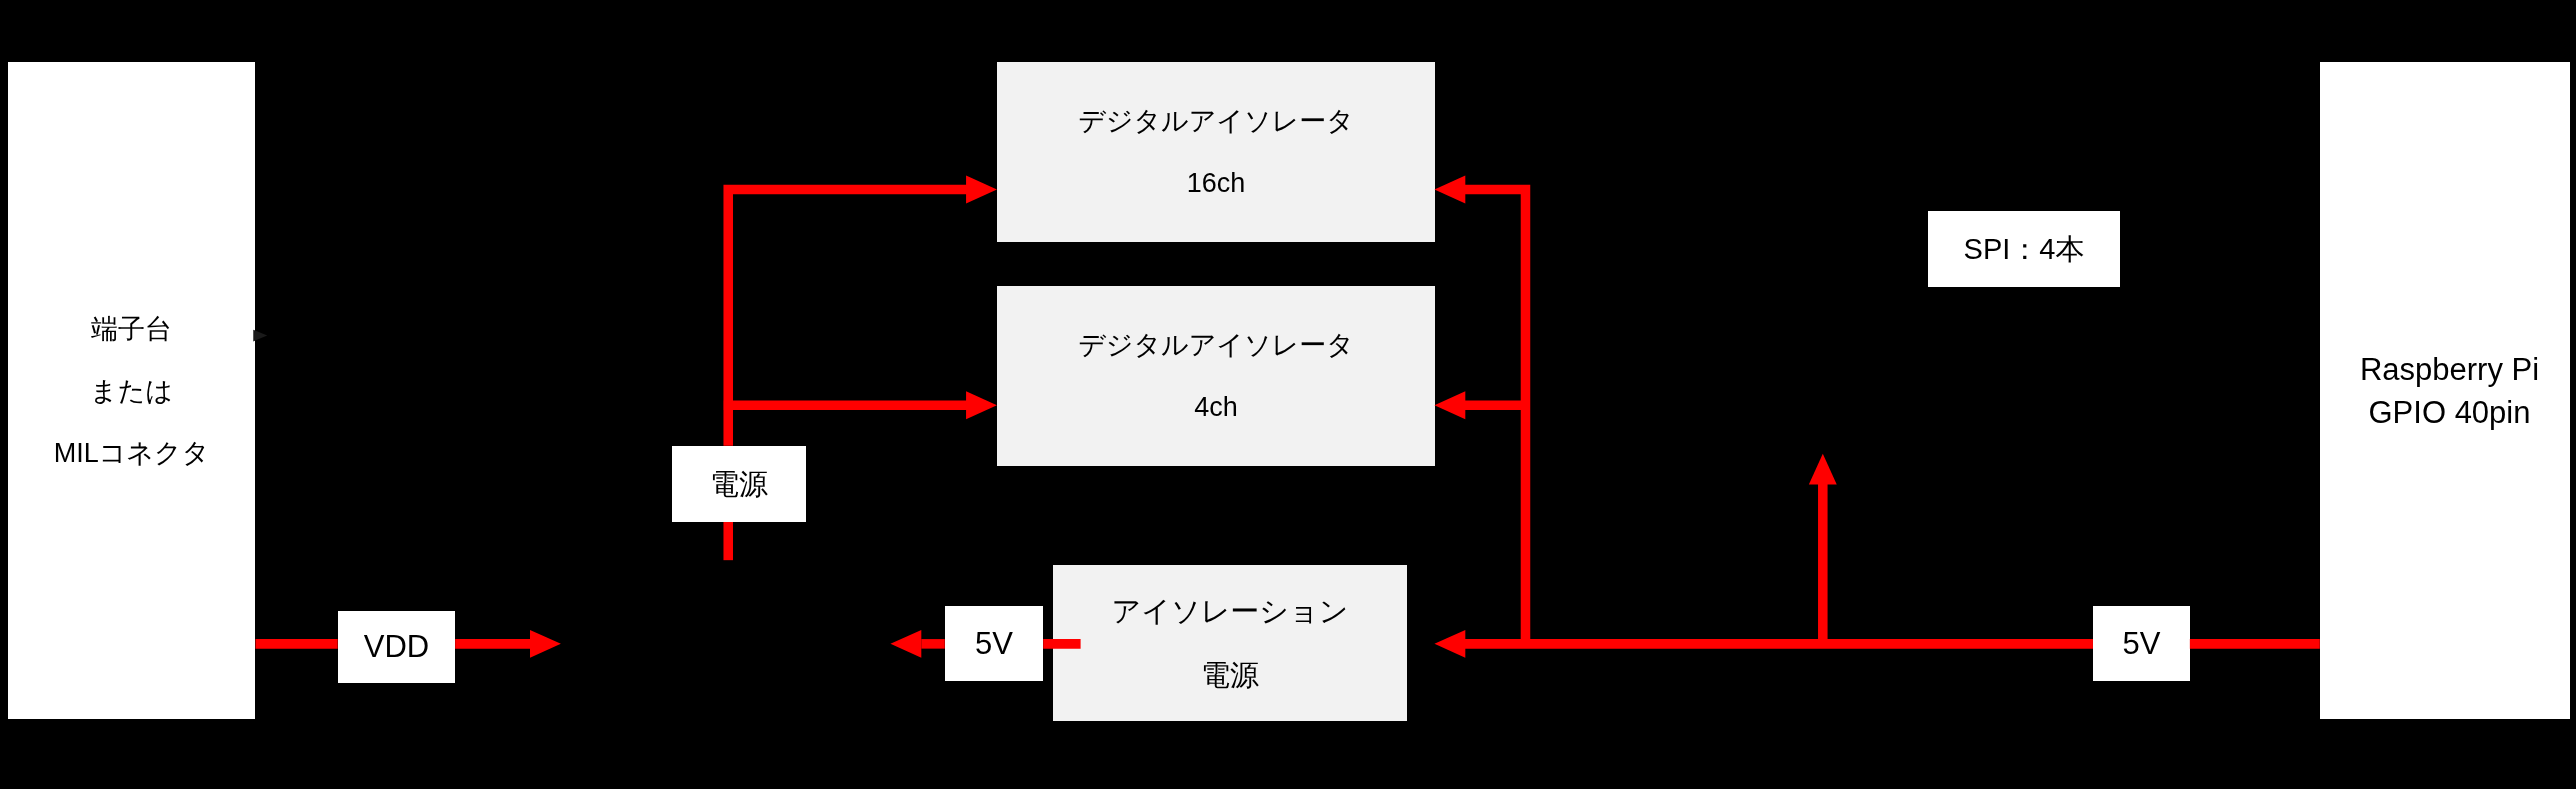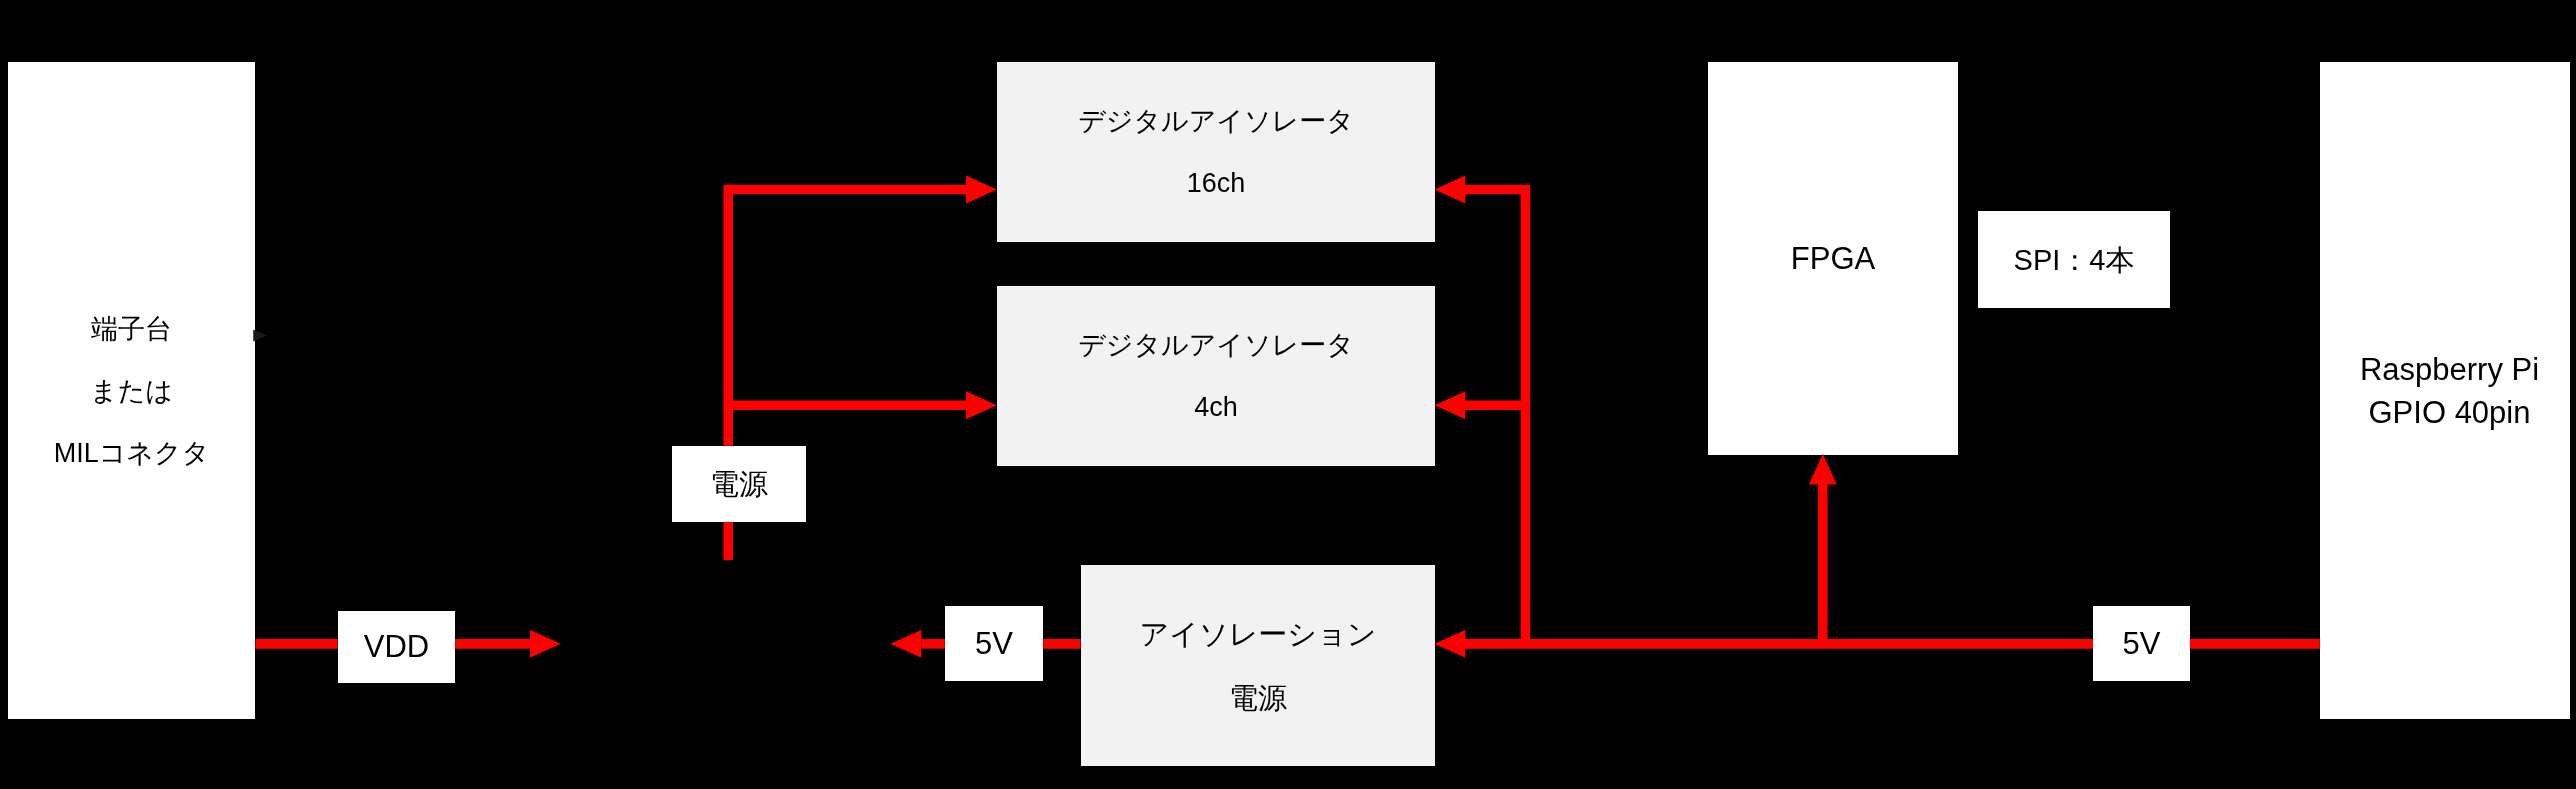--- a/index.html
+++ b/index.html
@@ -49,34 +49,31 @@
   <div class="block gray jp" style="left:997px;top:62px;width:438px;height:180px">
     <span>デジタルアイソレータ</span>
     <span>16ch</span>
   </div>
 
   <div class="block gray jp" style="left:997px;top:286px;width:438px;height:180px">
     <span>デジタルアイソレータ</span>
     <span>4ch</span>
   </div>
 
-  <div class="block gray jp-tight" style="left:1081px;top:565px;width:354px;height:201px">
+  <div class="block gray jp-tight" style="left:1053px;top:565px;width:354px;height:156px">
     <span>アイソレーション</span>
     <span>電源</span>
   </div>
 
   <div class="block tag" style="left:945px;top:606px;width:98px;height:75px">
     <span>5V</span>
   </div>
 
-  <div class="block tag" style="left:1708px;top:62px;width:250px;height:393px">
-    <span>FPGA</span>
-  </div>
 
-  <div class="block tag-jp" style="left:1978px;top:211px;width:192px;height:97px">
+  <div class="block tag-jp" style="left:1928px;top:211px;width:192px;height:76px">
     <span>SPI：4本</span>
   </div>
 
   <div class="block tag" style="left:2093px;top:606px;width:97px;height:75px">
     <span>5V</span>
   </div>
 
   <div class="block latin" style="left:2320px;top:62px;width:250px;height:657px">
     <span>Raspberry Pi</span>
     <span>GPIO 40pin</span>

